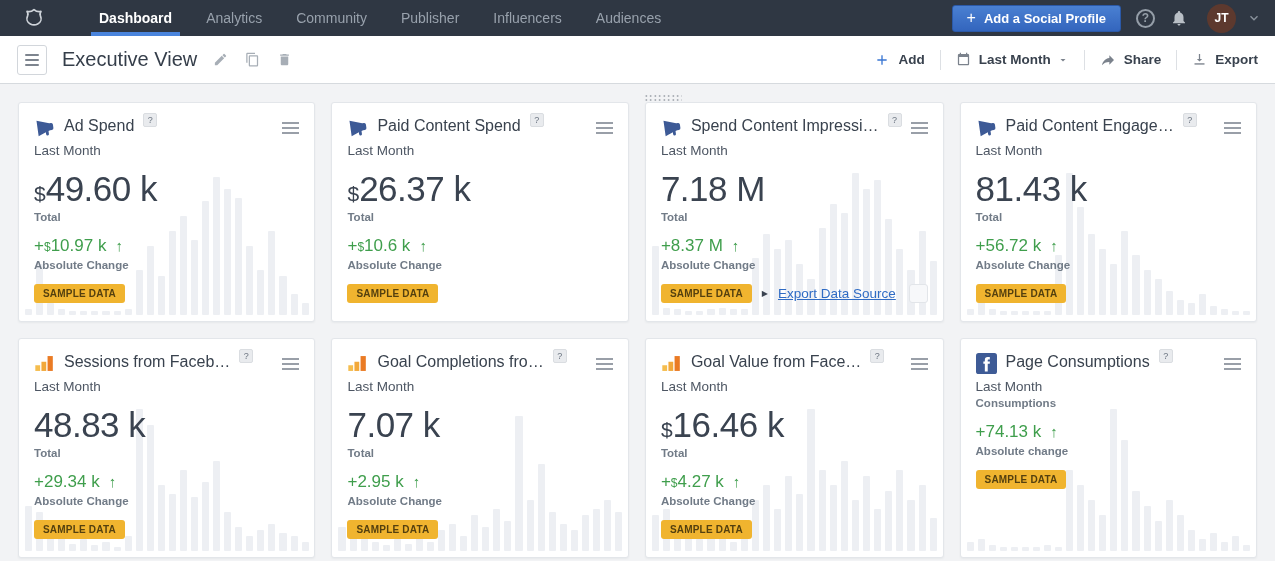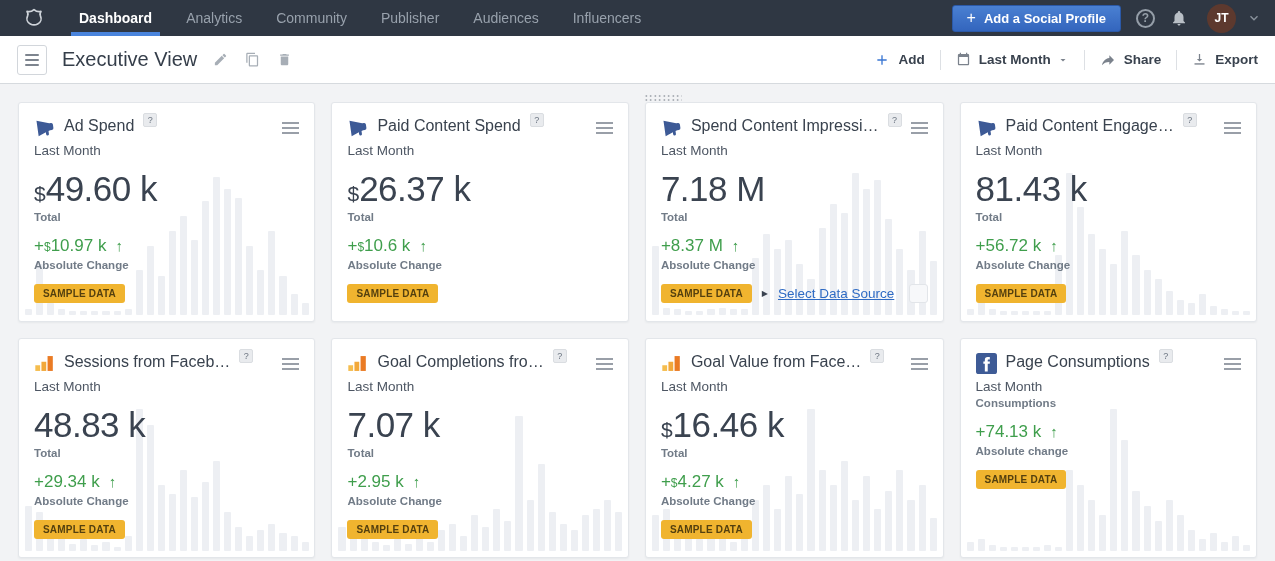--- a/index.html
+++ b/index.html
@@ -1,20 +1,20 @@
 <!DOCTYPE html>
 <html style="--nav-bg: #2f3743; --accent-blue: #3a76d2; --tab-underline: #4a84dc; --badge-bg: #f0b42f; --green: #3f9e4c; --link-blue: #2f6bc4; --avatar-bg: #5d392e; --spark-bar: #edeff3;"><head>
 <meta charset="utf-8">
 <style>
   * { margin:0; padding:0; box-sizing:border-box; }
   html,body { width:1275px; height:561px; overflow:hidden; background:#f2f3f5;
     font-family:"Liberation Sans", sans-serif; -webkit-font-smoothing:antialiased; }
 
   
-  .nav { height:36px; background:var(--nav-bg); display:flex; align-items:center; padding:0 14px; }
+  .nav { height:36px; background:var(--nav-bg); display:flex; align-items:center; padding:0 14px;gap:20px; }
   .logo { width:40px; display:flex; align-items:center; justify-content:center; cursor:pointer; }
   .nav-items { display:flex; height:36px; margin-left:8px; }
   .nav-item { display:flex; align-items:center; padding:0 17px; color:#98a1ac; font-size:14px;
     cursor:pointer; position:relative; white-space:nowrap; }
   .nav-item.active { color:#fff; font-weight:700; }
   .nav-item.active::after { content:""; position:absolute; left:9px; right:9px; bottom:0;
     height:4px; background:var(--tab-underline); }
   .nav-right { margin-left:auto; display:flex; align-items:center; gap:15px; }
   .add-profile { height:27px; display:flex; align-items:center; gap:8px; padding:0 14px;
     background:linear-gradient(#4a80d2,#3365bd); border:1px solid #2b59a8; border-radius:3px;
@@ -92,22 +92,22 @@
   <div class="logo">
     <svg width="26" height="26" viewBox="0 0 24 24" fill="none" stroke="#cfd4da" stroke-width="1.6" stroke-linejoin="round">
       <path d="M12 4.2c-1.8 1.6-4.2 2.2-6.4 1.7.9 1.3 1 2.9.4 4.3-1.2 2.6-.3 5.8 2.6 7.3 2.1 1.1 4.7 1.1 6.8 0 2.9-1.5 3.8-4.7 2.6-7.3-.6-1.4-.5-3 .4-4.3-2.2.5-4.6-.1-6.4-1.7z"></path>
     </svg>
   </div>
   <div class="nav-items" id="nav-items">
       <div class="nav-item active">Dashboard</div>
       <div class="nav-item">Analytics</div>
       <div class="nav-item">Community</div>
       <div class="nav-item">Publisher</div>
+      <div class="nav-item">Influencers</div>
       <div class="nav-item">Audiences</div>
-      <div class="nav-item">Influencers</div>
     </div>
   <div class="nav-right">
     <div class="add-profile">
       <span class="plus">+</span>
       <span>Add a Social Profile</span>
     </div>
     <div class="help-circle">?</div>
     <div class="bell">
       <svg width="18" height="18" viewBox="0 0 24 24" fill="#b9bfc6">
           <path d="M12 22c1.1 0 2-.9 2-2h-4c0 1.1.9 2 2 2zm6-6v-5c0-3.07-1.63-5.64-4.5-6.32V4c0-.83-.67-1.5-1.5-1.5s-1.5.67-1.5 1.5v.68C7.64 5.36 6 7.92 6 11v5l-2 2v1h16v-1l-2-2z"></path>
@@ -302,21 +302,21 @@
           </span>
       </div>
       <div class="csub">Last Month</div>
       <div class="cvalue"><span class="cur"></span><span>7.18 M</span></div>
       <div class="clabel">Total</div>
       <div class="cchange"><span>+</span><span class="cur"></span><span>8.37 M</span><span class="arrow">↑</span></div>
       <div class="clabel">Absolute Change</div>
       <div class="badge-row">
         <span class="badge">SAMPLE DATA</span>
         <span class="tri">▶</span>
-        <a class="dslink">Select Data Source</a>
+        <a class="dslink">Export Data Source</a>
         <span class="cbox"></span>
       </div>
     </div>
     <div class="dots"></div>
   </div>
     <div class="card">
     <div class="spark">
         <i style="height: 4%;"></i>
         <i style="height: 20%;"></i>
         <i style="height: 4%;"></i>

